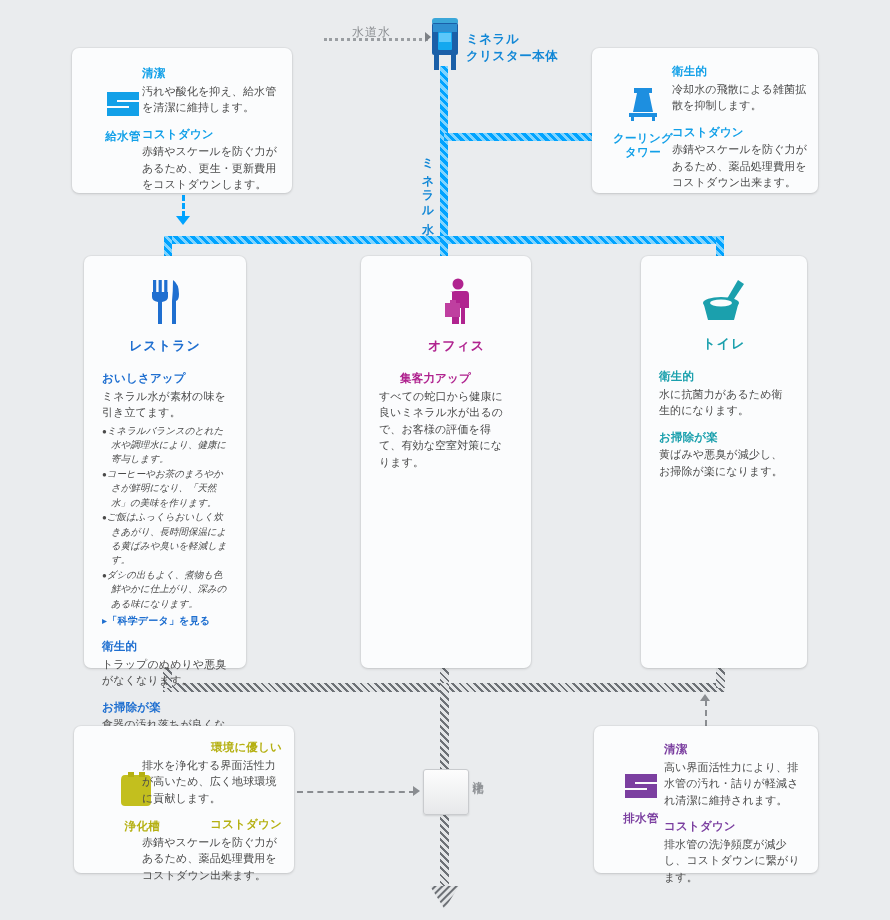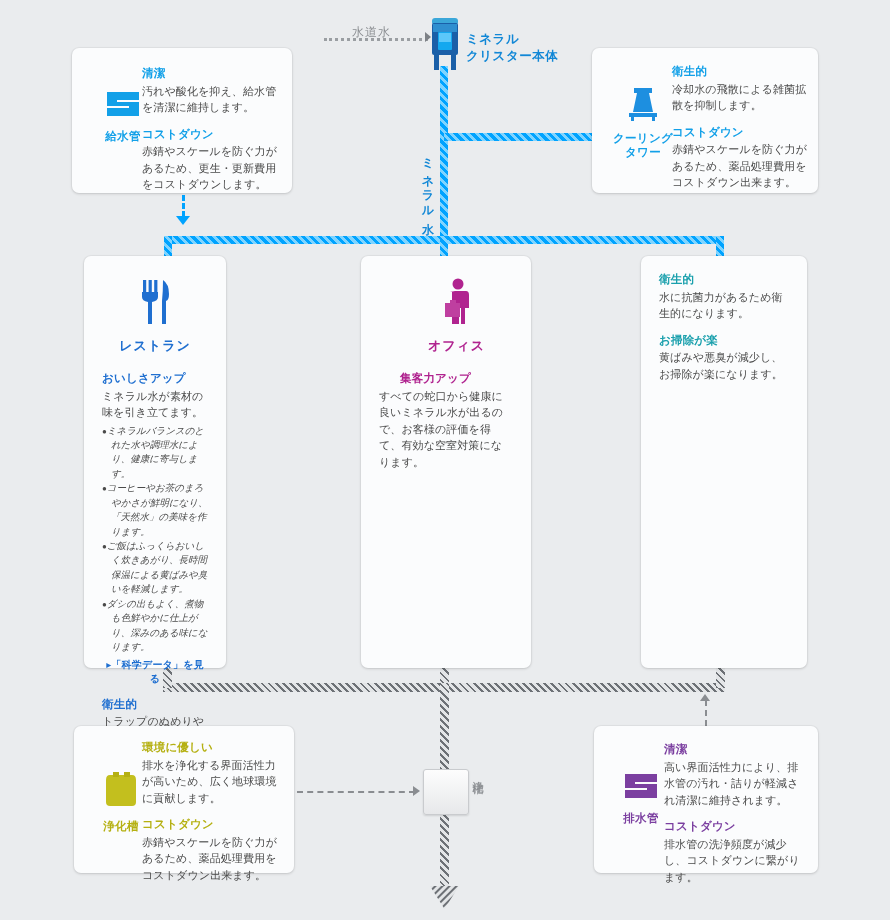--- a/index.html
+++ b/index.html
@@ -64,21 +64,21 @@
     line-height:1.52;
     letter-spacing:0;
     margin:0;
     text-indent:-9px;
     padding-left:9px;
     font-style:italic;
   }
   .bullets li::before{content:"\25CF ";font-size:8px;}
   .link{
     display:block;
-    text-align:center;
+    text-align:left;
     font-size:10px;
     font-weight:bold;
     color:#1f6fd0;
     text-decoration:none;
     margin:1px 0 11px 0;
     letter-spacing:.2px;
   }
   .link::before{content:"\25B8 ";}
 
   
@@ -96,21 +96,21 @@
   .bigcard .body{
     padding:0 18px;
     margin-top:16px;
   }
 
   
   .c-cyan   {color:#12a0e8;}
   .c-blue   {color:#1f6fd0;}
   .c-magenta{color:#b0238f;padding-left:21px;}
   .c-teal   {color:#1ba0ad;}
-  .c-olive  {color:#b5b012;}
+  .c-olive  {color:#b5b012;text-align:right;}
   .c-purple {color:#7b3fa0;}
 
   
   .pipe{position:absolute;z-index:2;}
   .pipe-v{
     width:8px;
     background-image:repeating-linear-gradient(45deg,#00a3ff 0 3px,#7fd4ff 3px 6px);
   }
   .pipe-h{
     height:8px;
@@ -334,21 +334,21 @@
       </span>
     </div>
     <div class="txt" style="left:80px;top:16px;width:136px;">
       <p class="h c-cyan">衛生的</p>
       <p class="p">冷却水の飛散による雑菌拡散を抑制します。</p>
       <p class="h c-cyan">コストダウン</p>
       <p class="p">赤錆やスケールを防ぐ力があるため、薬品処理費用をコストダウン出来ます。</p>
     </div>
   </div>
 
-  <div class="card bigcard" style="left:84px;top:256px;width:142px;height:412px;">
+  <div class="card bigcard" style="left:84px;top:256px;width:162px;height:412px;">
     <div class="ctr c-blue">
       <span class="ic" style="display:inline-block;">
         <svg width="40" height="48" viewBox="0 0 40 48">
           <rect x="8" y="2" width="3.2" height="14" fill="#1f6fd0"></rect>
           <rect x="13.6" y="2" width="3.2" height="14" fill="#1f6fd0"></rect>
           <rect x="19.2" y="2" width="3.2" height="14" fill="#1f6fd0"></rect>
           <path d="M7 14 H23 V19 Q23 23 17 24 V46 H13 V24 Q7 23 7 19 Z" fill="#1f6fd0"></path>
           <path d="M28 2 Q34 6 34 16 Q34 22 31 23 V46 H27 V23 Q28 14 28 2 Z" fill="#1f6fd0"></path>
         </svg>
       </span>
@@ -384,20 +384,31 @@
       </span>
       <span class="iclabel">オフィス</span>
     </div>
     <div class="body">
       <p class="h c-magenta">集客力アップ</p>
       <p class="p">すべての蛇口から健康に良いミネラル水が出るので、お客様の評価を得て、有効な空室対策になります。</p>
     </div>
   </div>
 
   <div class="card bigcard" style="left:641px;top:256px;width:166px;height:412px;">
+    <div class="ctr c-teal">
+      <span class="ic" style="display:inline-block;">
+        <svg width="52" height="46" viewBox="0 0 52 46">
+          <path d="M40 2 L46 6 L30 30 L26 26 Z" fill="#1ba0ad"></path>
+          <ellipse cx="23" cy="25" rx="18" ry="6" fill="#1ba0ad"></ellipse>
+          <path d="M6 27 L10 42 H36 L40 27 Z" fill="#1ba0ad"></path>
+          <ellipse cx="23" cy="25" rx="11" ry="3.4" fill="#fbfcfd"></ellipse>
+        </svg>
+      </span>
+      <span class="iclabel">トイレ</span>
+    </div>
     <div class="body">
       <p class="h c-teal">衛生的</p>
       <p class="p">水に抗菌力があるため衛生的になります。</p>
       <p class="h c-teal">お掃除が楽</p>
       <p class="p">黄ばみや悪臭が減少し、お掃除が楽になります。</p>
     </div>
   </div>
 
   <div class="card" style="left:74px;top:726px;width:220px;height:147px;">
     <div class="iconcol c-olive" style="left:8px;top:44px;">

